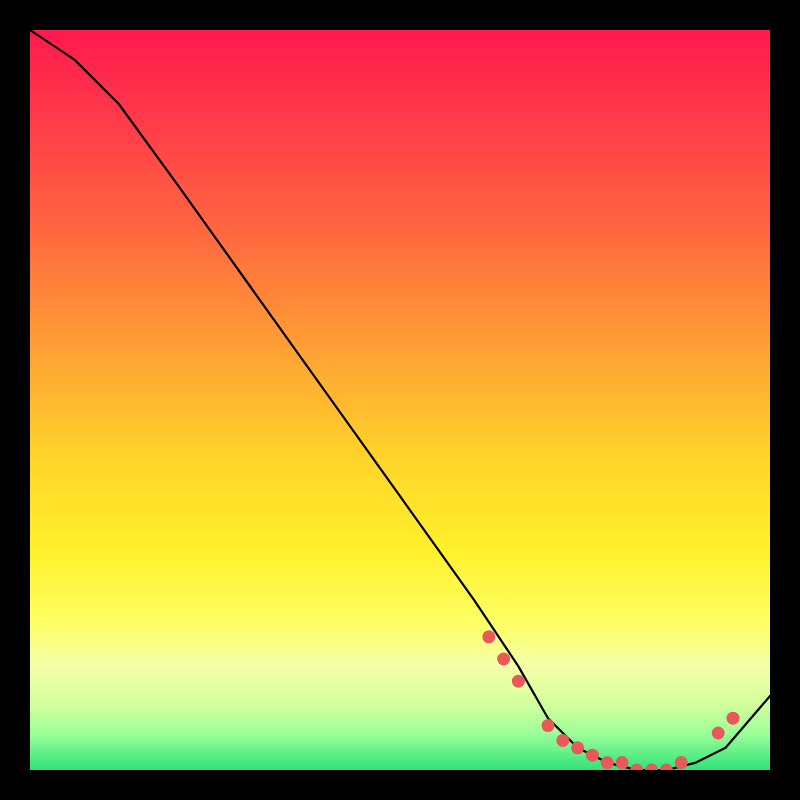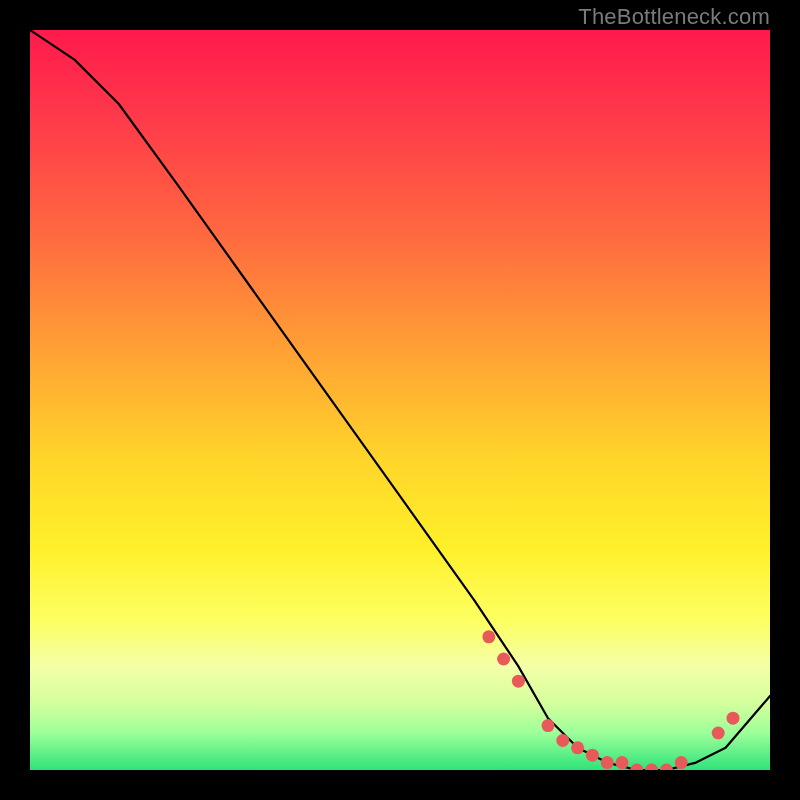--- a/index.html
+++ b/index.html
@@ -52,21 +52,20 @@
     left: 0;
     top: 0;
     width: 740px;
     height: 740px;
   }
 </style>
 </head>
 <body>
 
 <div class="frame">
-  <div class="watermark">TheBottleneck.com</div>
   <div class="plot-area">
     <svg class="curve" viewBox="0 0 740 740">
       <polyline id="curve-line" fill="none" stroke="#000" stroke-width="2.2" stroke-linecap="round" stroke-linejoin="round" points="0,0 44.4,29.600000000000023 88.8,74 148,155.39999999999998 222,259 296,362.59999999999997 370,466.2 444,569.8 488.40000000000003,636.4 518,688.2 547.6,717.8 577.2,732.6 606.8,740 636.4,740 666,732.6 695.5999999999999,717.8 740,666"></polyline>
       <g id="marker-group">
           <circle cx="458.8" cy="606.8" r="6.5" fill="#e85a5a"></circle>
           <circle cx="473.6" cy="629" r="6.5" fill="#e85a5a"></circle>
           <circle cx="488.40000000000003" cy="651.2" r="6.5" fill="#e85a5a"></circle>
           <circle cx="518" cy="695.6" r="6.5" fill="#e85a5a"></circle>
           <circle cx="532.8" cy="710.4" r="6.5" fill="#e85a5a"></circle>
           <circle cx="547.6" cy="717.8" r="6.5" fill="#e85a5a"></circle>

